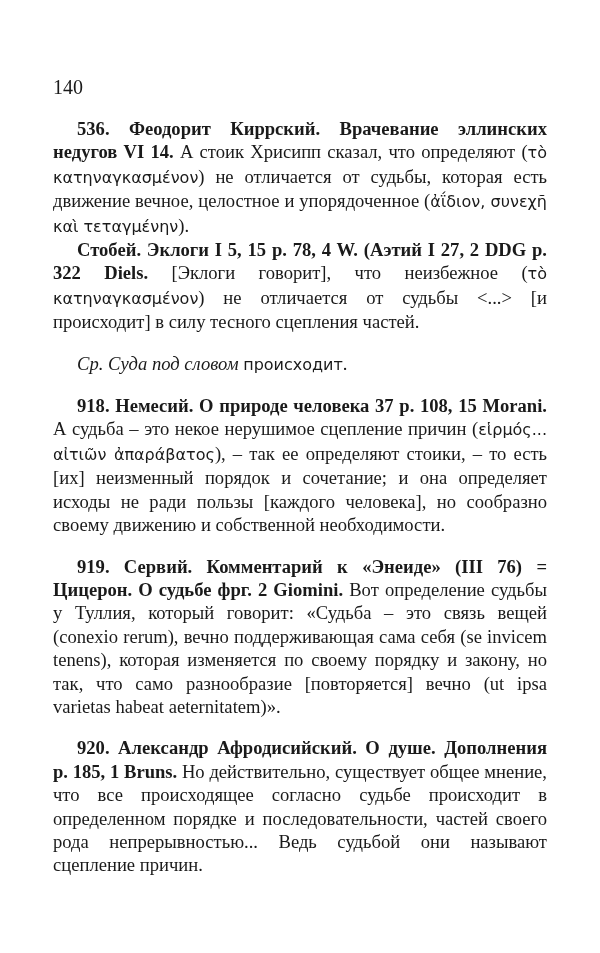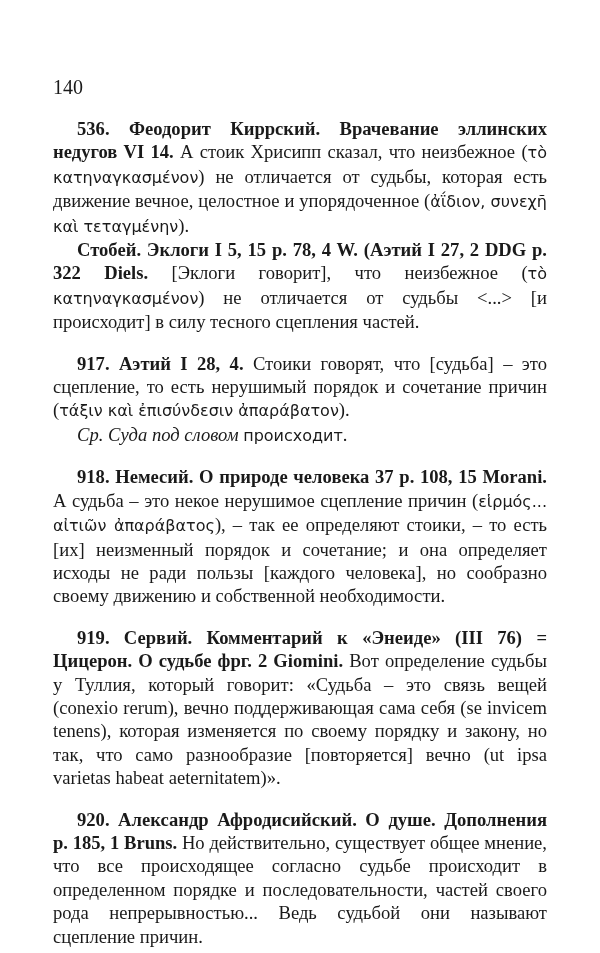--- a/index.html
+++ b/index.html
@@ -25,25 +25,24 @@
   .greek { font-family: "DejaVu Sans", sans-serif; font-size: 16px; }
   .ital { font-style: italic; }
 </style>
 </head>
 <body>
 
 <div class="page">
   <div class="page-number">140</div>
   <div class="column" id="column">
       <div class="entry">
-        <p class="para"><span class="head">536. Феодорит Киррский. Врачевание эллинских недугов VI 14.</span><span> А стоик Хрисипп сказал, что неизбежное (</span><span class="greek">τὸ κατηναγκασμένον</span><span>) не отличается от судьбы, которая есть движение вечное, целостное и упорядоченное (</span><span class="greek">ἀΐδιον, συνεχῆ καὶ τεταγμένην</span><span>).</span></p>
+        <p class="para"><span class="head">536. Феодорит Киррский. Врачевание эллинских недугов VI 14.</span><span> А стоик Хрисипп сказал, что определяют (</span><span class="greek">τὸ κατηναγκασμένον</span><span>) не отличается от судьбы, которая есть движение вечное, целостное и упорядоченное (</span><span class="greek">ἀΐδιον, συνεχῆ καὶ τεταγμένην</span><span>).</span></p>
         <p class="para"><span class="head">Стобей. Эклоги I 5, 15 p. 78, 4 W. (Аэтий I 27, 2 DDG p. 322 Diels.</span><span> [Эклоги говорит], что неизбежное (</span><span class="greek">τὸ κατηναγκασμένον</span><span>) не отличается от судьбы &lt;...&gt; [и происходит] в силу тесного сцепления частей.</span></p>
       </div>
       <div class="entry">
-        <p class="para"><span class="head">917. Аэтий I 28, 4.</span><span> Стоики говорят, что [судьба] – это сцепление, то есть нерушимый порядок и сочетание причин (</span><span class="greek">τάξιν καὶ ἐπισύνδεσιν ἀπαράβατον</span><span>).</span></p>
         <p class="para"><span class="ital">Ср. Суда под словом </span><span class="greek">происходит</span><span>.</span></p>
       </div>
       <div class="entry">
         <p class="para"><span class="head">918. Немесий. О природе человека 37 p. 108, 15 Morani.</span><span> А судьба – это некое нерушимое сцепление причин (</span><span class="greek">εἱρμός... αἰτιῶν ἀπαράβατος</span><span>), – так ее определяют стоики, – то есть [их] неизменный порядок и сочетание; и она определяет исходы не ради пользы [каждого человека], но сообразно своему движению и собственной необходимости.</span></p>
       </div>
       <div class="entry">
         <p class="para"><span class="head">919. Сервий. Комментарий к «Энеиде» (III 76) = Цицерон. О судьбе фрг. 2 Giomini.</span><span> Вот определение судьбы у Туллия, который говорит: «Судьба – это связь вещей (conexio rerum), вечно поддерживающая сама себя (se invicem tenens), которая изменяется по своему порядку и закону, но так, что само разнообразие [повторяется] вечно (ut ipsa varietas habeat aeternitatem)».</span></p>
       </div>
       <div class="entry">
         <p class="para"><span class="head">920. Александр Афродисийский. О душе. Дополнения p. 185, 1 Bruns.</span><span> Но действительно, существует общее мнение, что все происходящее согласно судьбе происходит в определенном порядке и последовательности, частей своего рода непрерывностью... Ведь судьбой они называют сцепление причин.</span></p>

